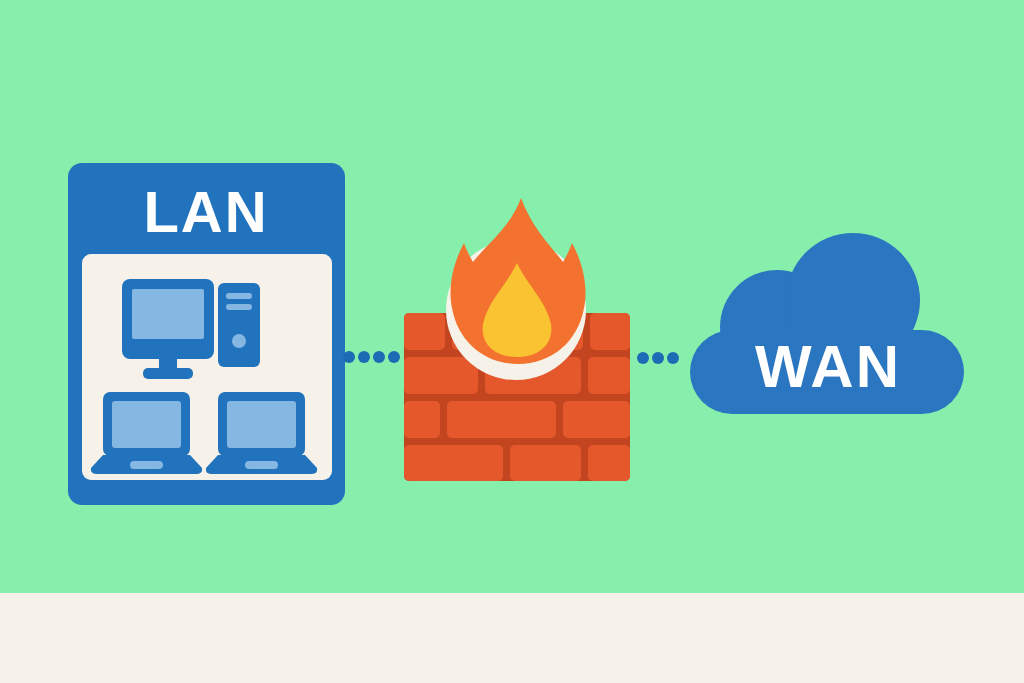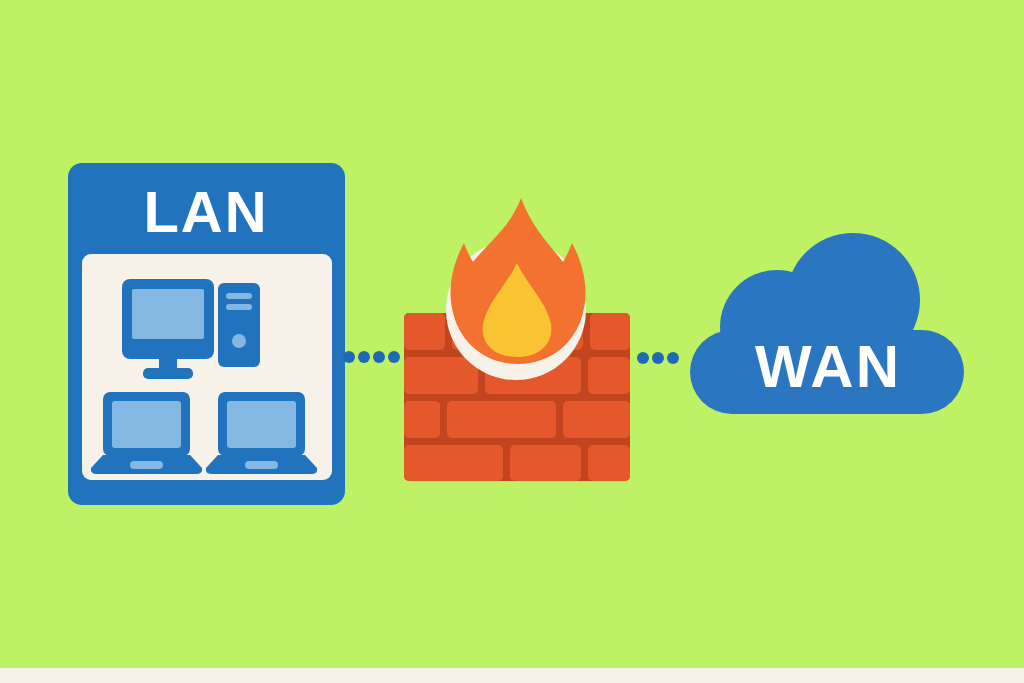--- a/index.html
+++ b/index.html
@@ -1,17 +1,17 @@
 <!DOCTYPE html>
 <html><head>
 <meta charset="utf-8">
 <style>
   html,body{margin:0;padding:0;}
   body{background:#f7f2e9;font-family:"Liberation Sans",sans-serif;}
-  .canvas{position:relative;width:1024px;height:668px;background:#bef264;overflow:hidden;}
+  .canvas{position:relative;width:1024px;height:593px;background:#86efac;overflow:hidden;}
   .canvas svg{position:absolute;inset:0;display:block;}
   .label-text{font-family:"Liberation Sans","DejaVu Sans",sans-serif;font-weight:700;}
   .lan-label{font-size:58px;letter-spacing:2px;}
   .wan-label{font-size:60px;letter-spacing:2px;}
 </style>
 </head>
 <body>
 
 <div class="canvas">
   <svg width="1024" height="683" viewBox="0 0 1024 683" xmlns="http://www.w3.org/2000/svg">

